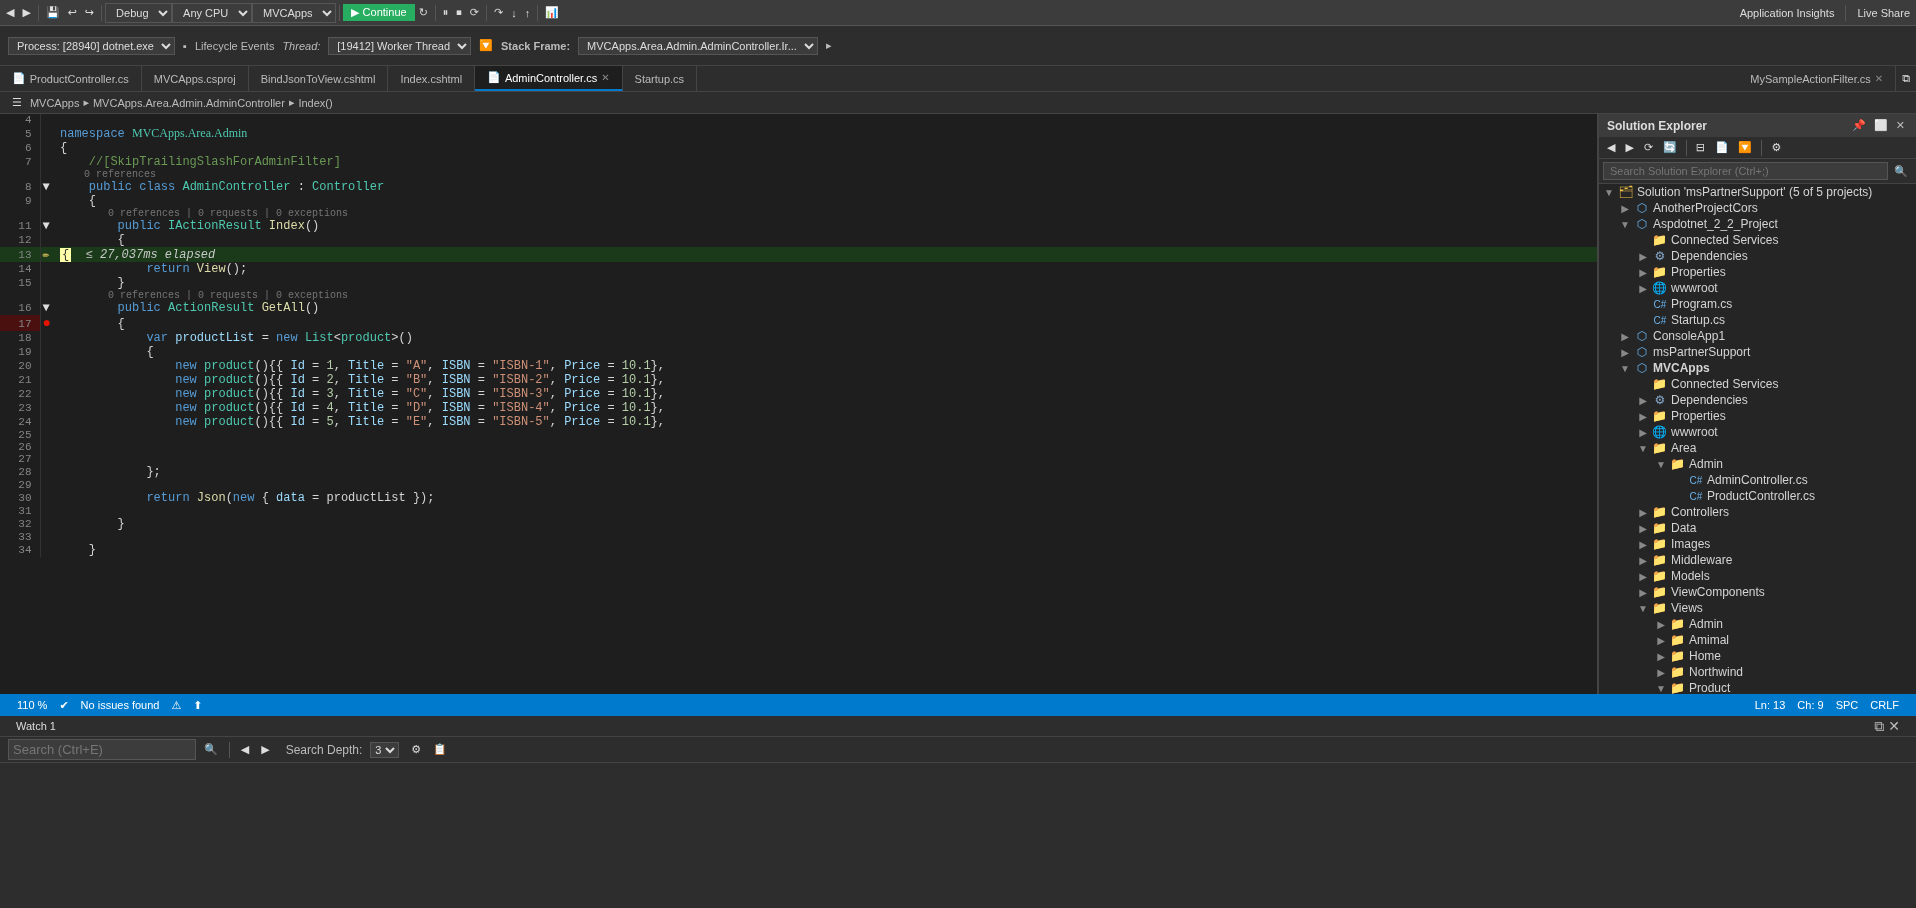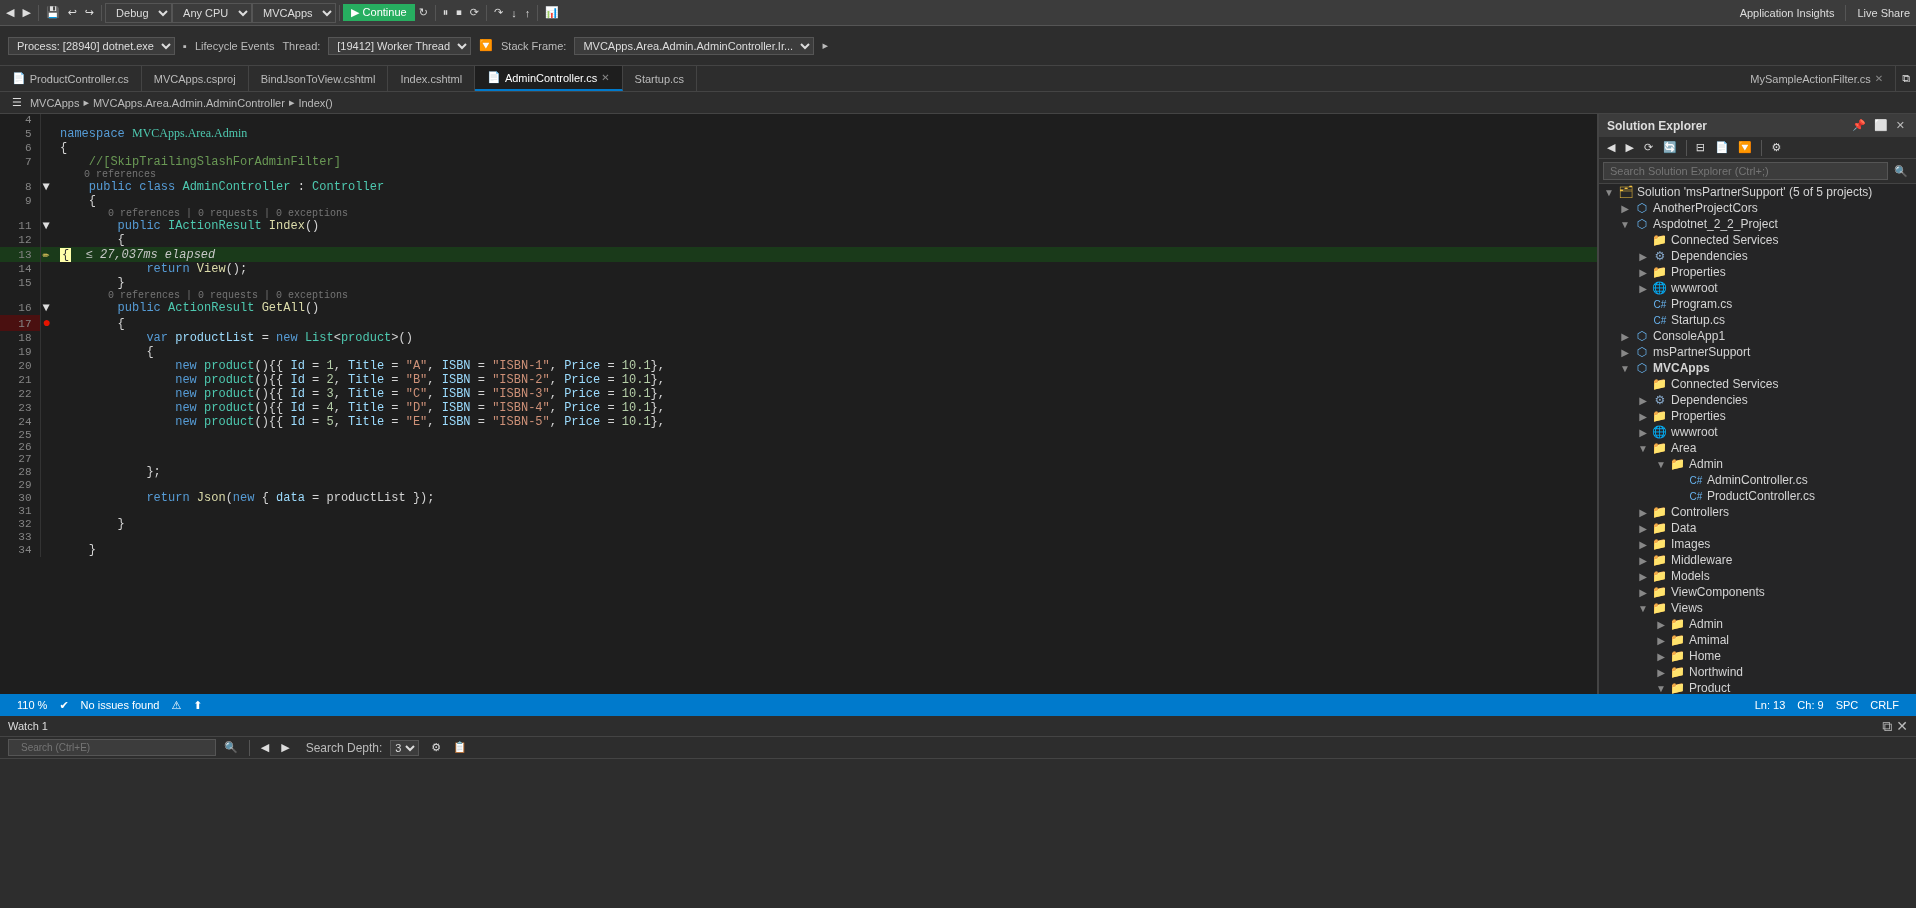--- a/index.html
+++ b/index.html
@@ -37,21 +37,21 @@
     .comment { color: #6a9955; }
     .ns { color: #4ec9b0; font-family: Liberation Serif, serif; }
     .prop { color: #9cdcfe; }
     .ref-info { color: #747474; font-size: 10px; }
     .timing { color: #c8c8c8; font-style: italic; font-size: 12px; }
     
     
     .status-bar { height: 22px; background: #007acc; display: flex; align-items: center; padding: 0 17px; gap: 12px; font-size: 11px; color: #fff; }
     .status-bar .right { margin-left: auto; display: flex; gap: 12px; }
     .watch-toolbar { display: flex; align-items: center; gap: 4px; padding: 2px 8px; border-bottom: 1px solid #444; background: #2d2d2d; }
-    .watch-search { background: #3c3c3c; border: 1px solid #555; color: #ddd; padding: 2px 12px; font-size: 10px; width: 208px; }
+    .watch-search { background: #3c3c3c; border: 1px solid #555; color: #ddd; padding: 2px 4px; font-size: 13px; width: 188px; }
     .watch-table { flex: 1; overflow: auto; }
     .watch-table table { width: 100%; border-collapse: collapse; font-size: 11px; }
     .watch-table th { background: #2d2d2d; border-bottom: 1px solid #444; padding: 3px 8px; text-align: left; color: #bbb; font-weight: normal; }
     .watch-table td { padding: 3px 8px; border-bottom: 1px solid #333; color: #d4d4d4; }
     .watch-add-item { color: #747474; font-style: italic; padding: 4px 8px; }
     
     
     .solution-explorer { width: 318px; background: #252526; display: flex; flex-direction: column; border-left: 1px solid #444; }
     .se-header { background: #3c3c3c; padding: 4px 8px; font-size: 12px; color: #ddd; font-weight: bold; display: flex; align-items: center; justify-content: space-between; }
     .se-toolbar { background: #2d2d2d; padding: 2px 4px; display: flex; align-items: center; gap: 2px; border-bottom: 1px solid #444; }
@@ -67,21 +67,21 @@
     .icon-globe { color: #68b4f0; }
     
     .panel-bottom { height: 230px; display: flex; flex-direction: column; }
     
     .toolbar-group { display: flex; align-items: center; }
     .toolbar-divider { width: 1px; height: 16px; background: #555; margin: 0 3px; }
     
     .se-header-btns { display: flex; gap: 2px; }
     .se-header-btn { background: transparent; border: none; color: #bbb; cursor: pointer; font-size: 11px; padding: 1px 3px; }
     
-    .watch-panel-header { background: #2d2d2d; border-bottom: 1px solid #444; padding: 3px 8px; font-size: 11px; color: #ddd; display: flex; align-items: center; justify-content: space-between; }
+    .watch-panel-header { background: #2d2d2d; border-bottom: 1px solid #444; padding: 3px 16px; font-size: 11px; color: #ddd; display: flex; align-items: center; justify-content: space-between; }
     .watch-close-btn { background: transparent; border: none; color: #bbb; cursor: pointer; font-size: 14px; line-height: 1; }
     
     .top-toolbar-full { background: #3c3c3c; border-bottom: 1px solid #555; height: 26px; display: flex; align-items: center; padding: 0 2px; }
     
     .right-panel { margin-left: auto; display: flex; align-items: center; gap: 4px; }
 
     .se-content { flex: 1; overflow-y: auto; overflow-x: auto; }
   </style>
 </head>
 <body>
@@ -126,26 +126,26 @@
 </div>
 
 <div class="process-bar">
   <span>
     <select style="background:#3c3c3c;border:1px solid #555;color:#ddd;font-size:11px;">
       <option>Process: [28940] dotnet.exe</option>
     </select>
   </span>
   <span style="color:#bbb;">▪</span>
   <span style="color:#bbb;">Lifecycle Events</span>
-  <span style="color:#bbb;">Thread:</span>
+  <span style="color:#bbb;font-style:italic;">Thread:</span>
   <select style="background:#3c3c3c;border:1px solid #555;color:#ddd;font-size:11px;">
     <option>[19412] Worker Thread</option>
   </select>
   <span style="color:#888;">🔽</span>
-  <span style="color:#bbb;">Stack Frame:</span>
+  <span style="color:#bbb;font-weight:bold;">Stack Frame:</span>
   <select style="background:#3c3c3c;border:1px solid #555;color:#ddd;font-size:11px;">
     <option>MVCApps.Area.Admin.AdminController.Ir...</option>
   </select>
   <span style="cursor:pointer;color:#bbb;">▸</span>
 </div>
 
 <div class="tab-bar">
   <div class="tab">
     <span>📄</span>
     <span>ProductController.cs</span>

